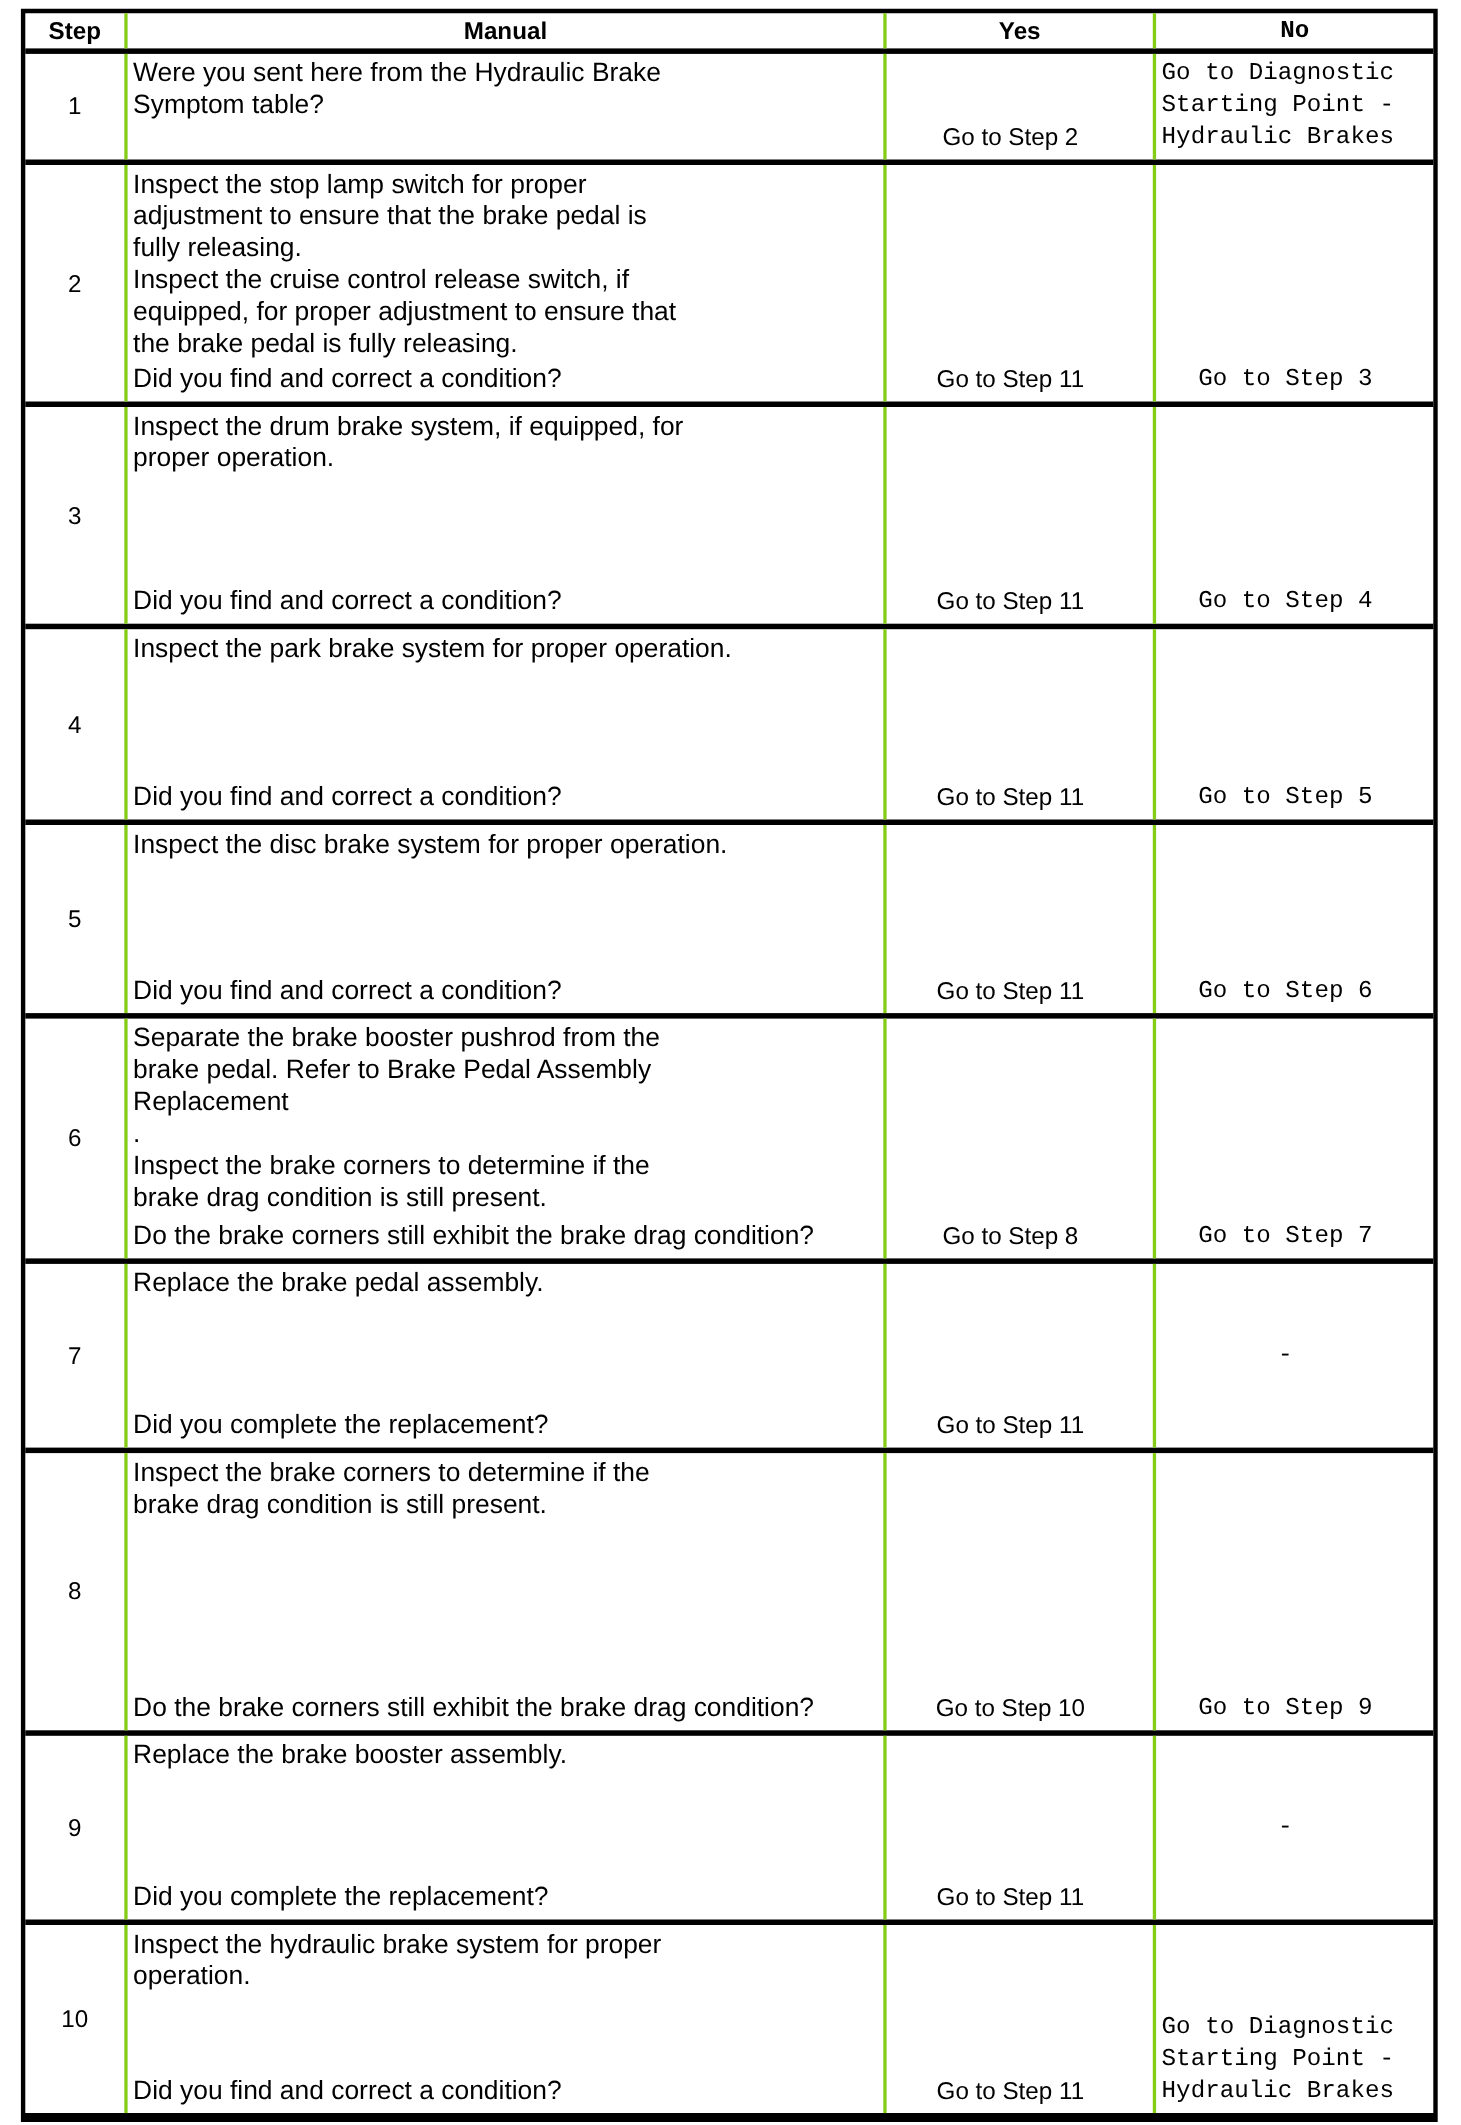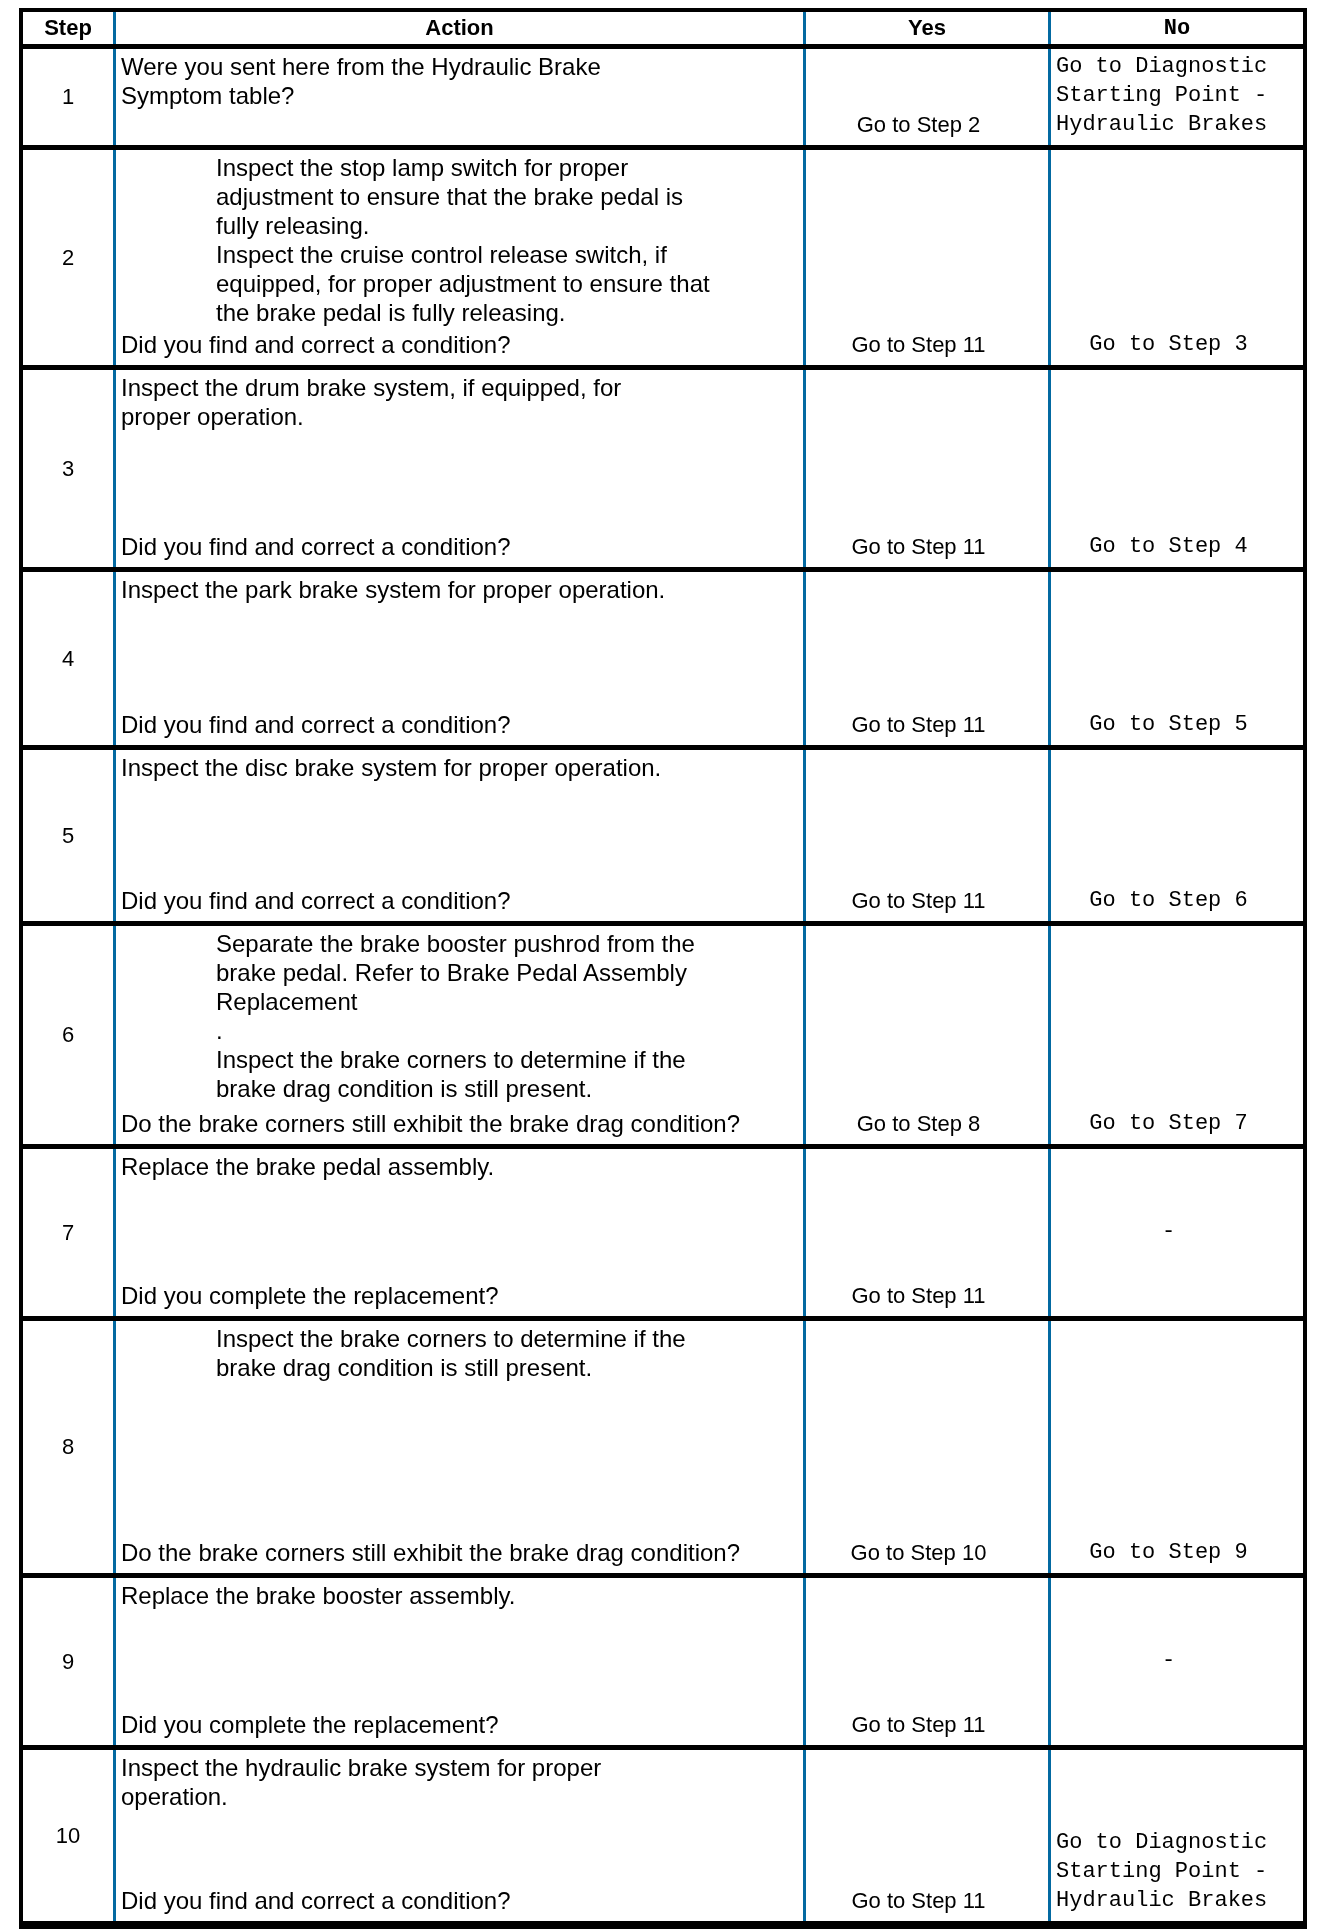--- a/index.html
+++ b/index.html
@@ -25,21 +25,21 @@
   }
   .row {
     box-sizing: border-box;
     display: flex;
     border-bottom: 5px solid #000;
     width: 100%;
   }
   .row:last-child { border-bottom: none; }
   .cell {
     box-sizing: border-box;
-    border-right: 3px solid #0369a1;
+    border-right: 3px solid #84cc16;
     overflow: hidden;
   }
   .cell:last-child { border-right: none; }
   .col-step { width: 93px; flex: 0 0 93px; }
   .col-action { width: 690px; flex: 0 0 690px; }
   .col-yes { width: 245px; flex: 0 0 245px; }
   .col-no { width: 260px; flex: 1 1 auto; font-family: Liberation Mono, monospace; }
 
   .header-row .cell {
     display: flex;
@@ -58,21 +58,20 @@
   .action-cell {
     display: flex;
     flex-direction: column;
     justify-content: space-between;
     padding: 3px 6px 6px 5px;
     font-size: 24px;
     line-height: 29px;
   }
   .action-para { max-width: 560px; }
   .action-text.indent .action-para {
-    margin-left: 95px;
     max-width: 510px;
   }
   .question-text { max-width: 672px; }
 
   .yes-cell, .no-cell {
     display: flex;
     align-items: flex-end;
     justify-content: center;
     text-align: center;
     padding: 3px 22px 6px 5px;
@@ -87,21 +86,21 @@
     align-items: center;
   }
 </style>
 </head>
 <body>
 
 <div class="page">
   <div class="diag-table">
     <div class="row header-row" style="height: 37px;">
       <div class="cell col-step">Step</div>
-      <div class="cell col-action">Action</div>
+      <div class="cell col-action">Manual</div>
       <div class="cell col-yes">Yes</div>
       <div class="cell col-no">No</div>
     </div>
     <div id="rows-container">
   <div class="row" style="height: 101px;">
     <div class="cell col-step step-cell">
       <span class="step-num">1</span>
     </div>
     <div class="cell col-action action-cell">
       <div class="action-text">

